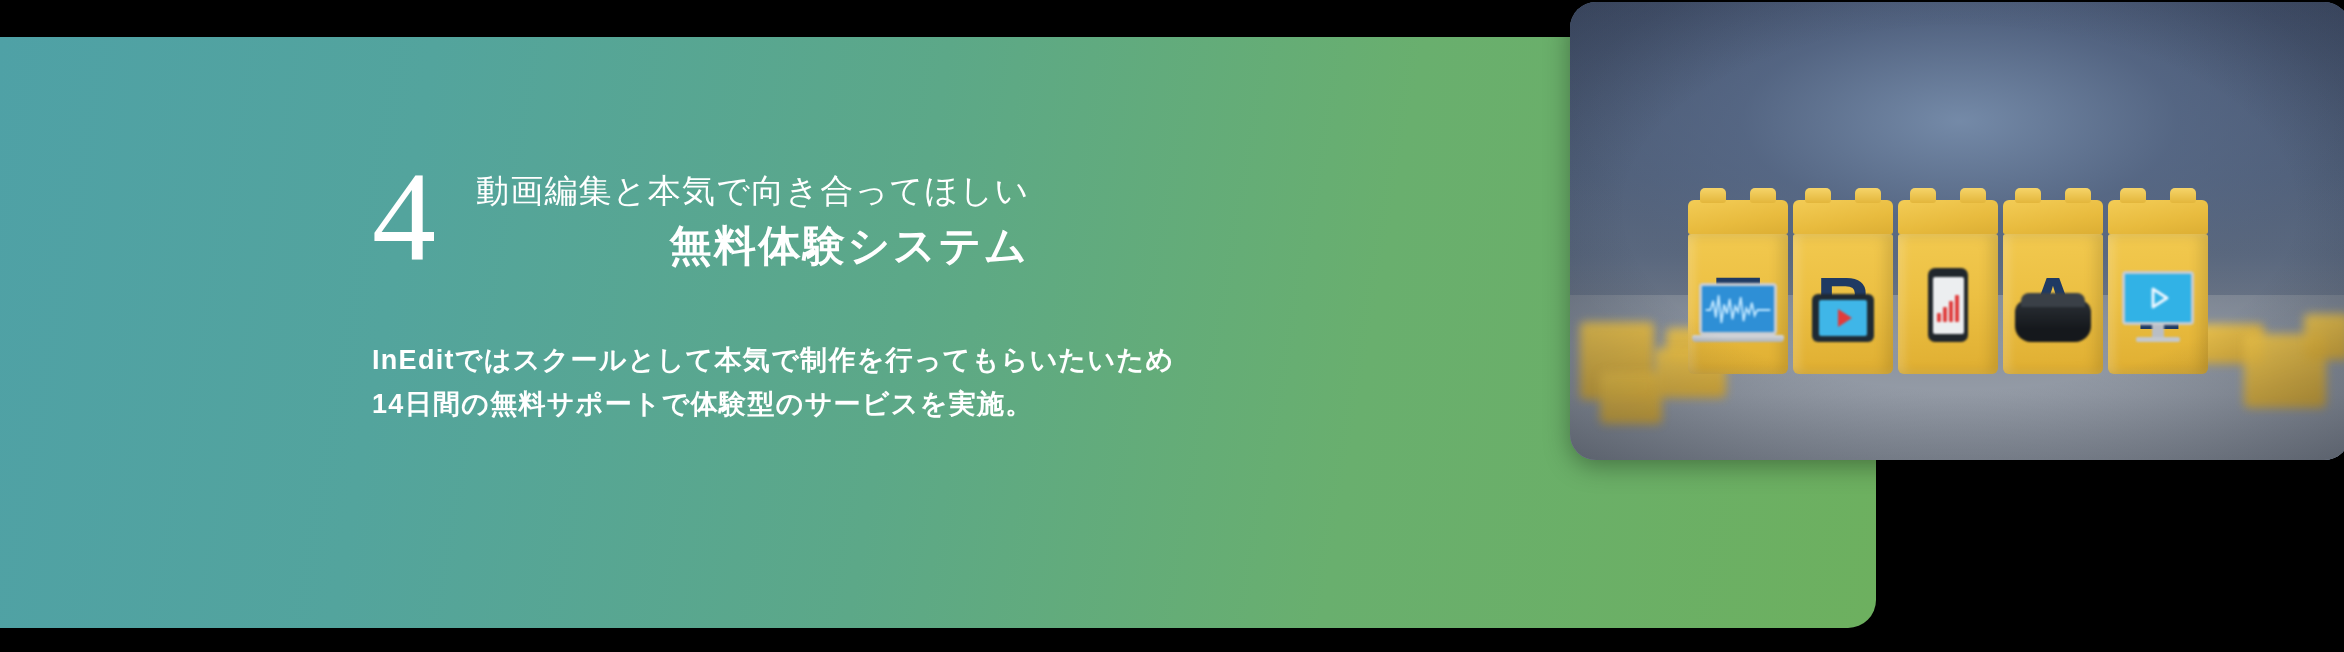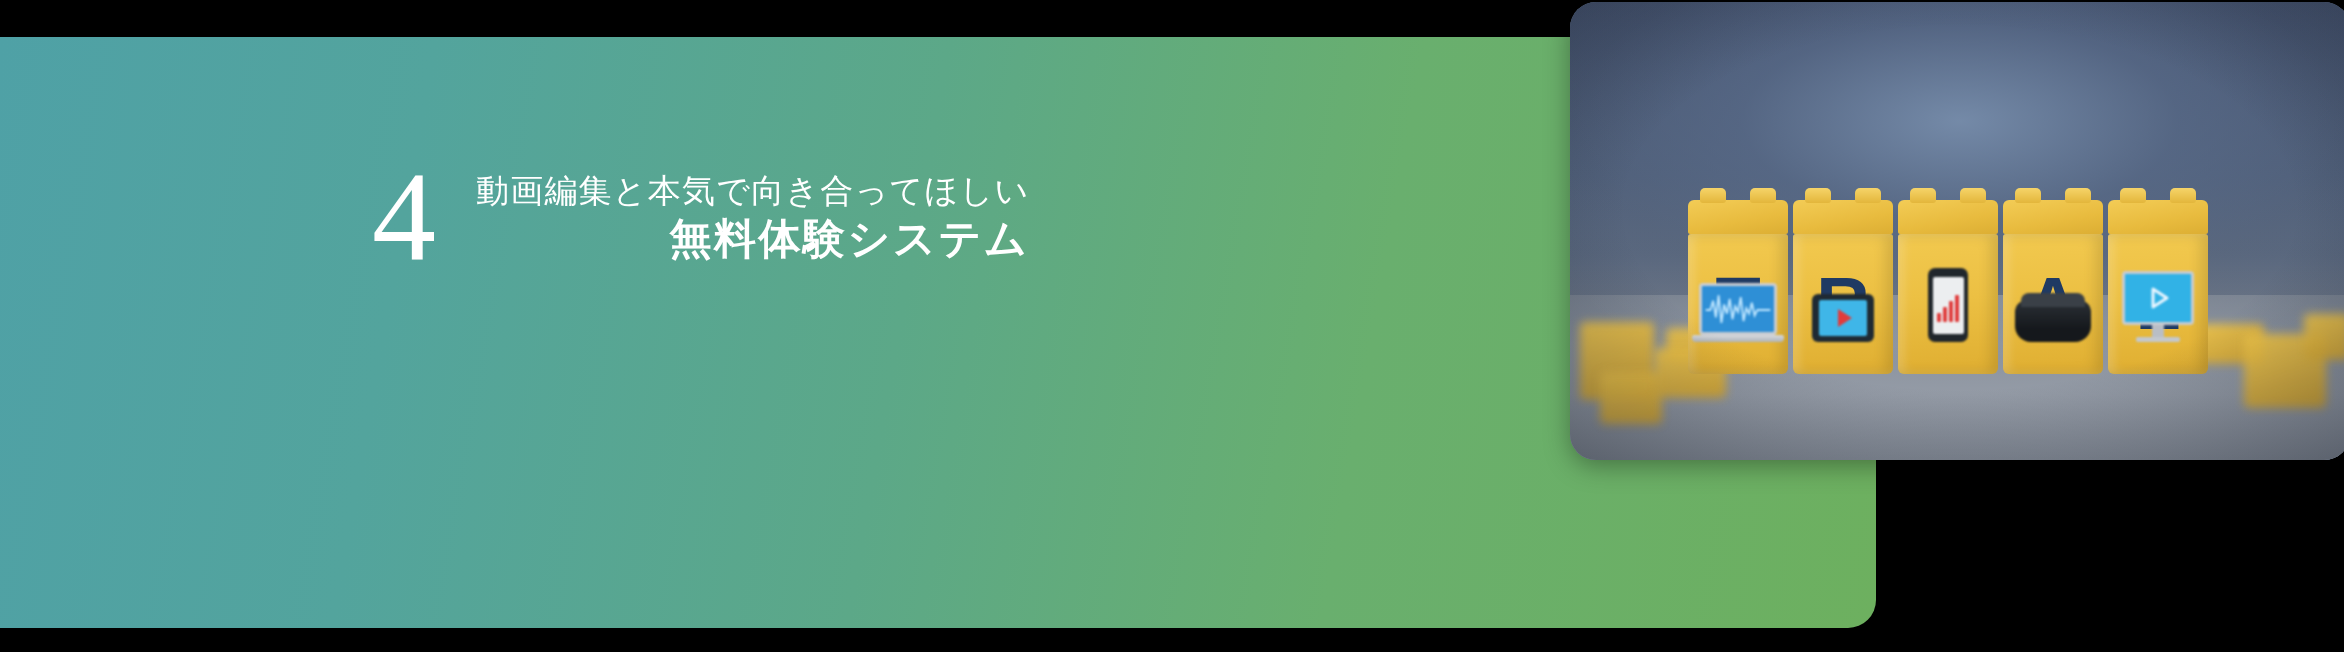--- a/index.html
+++ b/index.html
@@ -49,20 +49,21 @@
     font-weight:400;
     letter-spacing:1.2px;
     white-space:nowrap;
   }
   .head-main {
     font-size:42px;
     line-height:1.3;
     color:#ffffff;
     font-weight:700;
     letter-spacing:2.5px;
+    margin-top:7px;
     white-space:nowrap;
   }
 
   .body-text {
     margin-top:60px;
     font-size:27px;
     line-height:1.62;
     color:#ffffff;
     font-weight:600;
     letter-spacing:1.3px;
@@ -233,20 +234,24 @@
 
       <div class="head-row">
         <div class="numeral">4</div>
 
         <div class="head-text">
           <div class="head-sub">動画編集と本気で向き合ってほしい</div>
           <div class="head-main">無料体験システム</div>
         </div>
       </div>
 
+      <div class="body-text">
+        <div>InEditではスクールとして本気で制作を行ってもらいたいため</div>
+        <div>14日間の無料サポートで体験型のサービスを実施。</div>
+      </div>
 
     </div>
   </div>
 
   <div class="photo-card">
     <div class="photo">
 
       <div class="floor"></div>
 
       <div class="bg-brick" style="left:10px;  bottom:60px; width:74px; height:78px;"></div>

